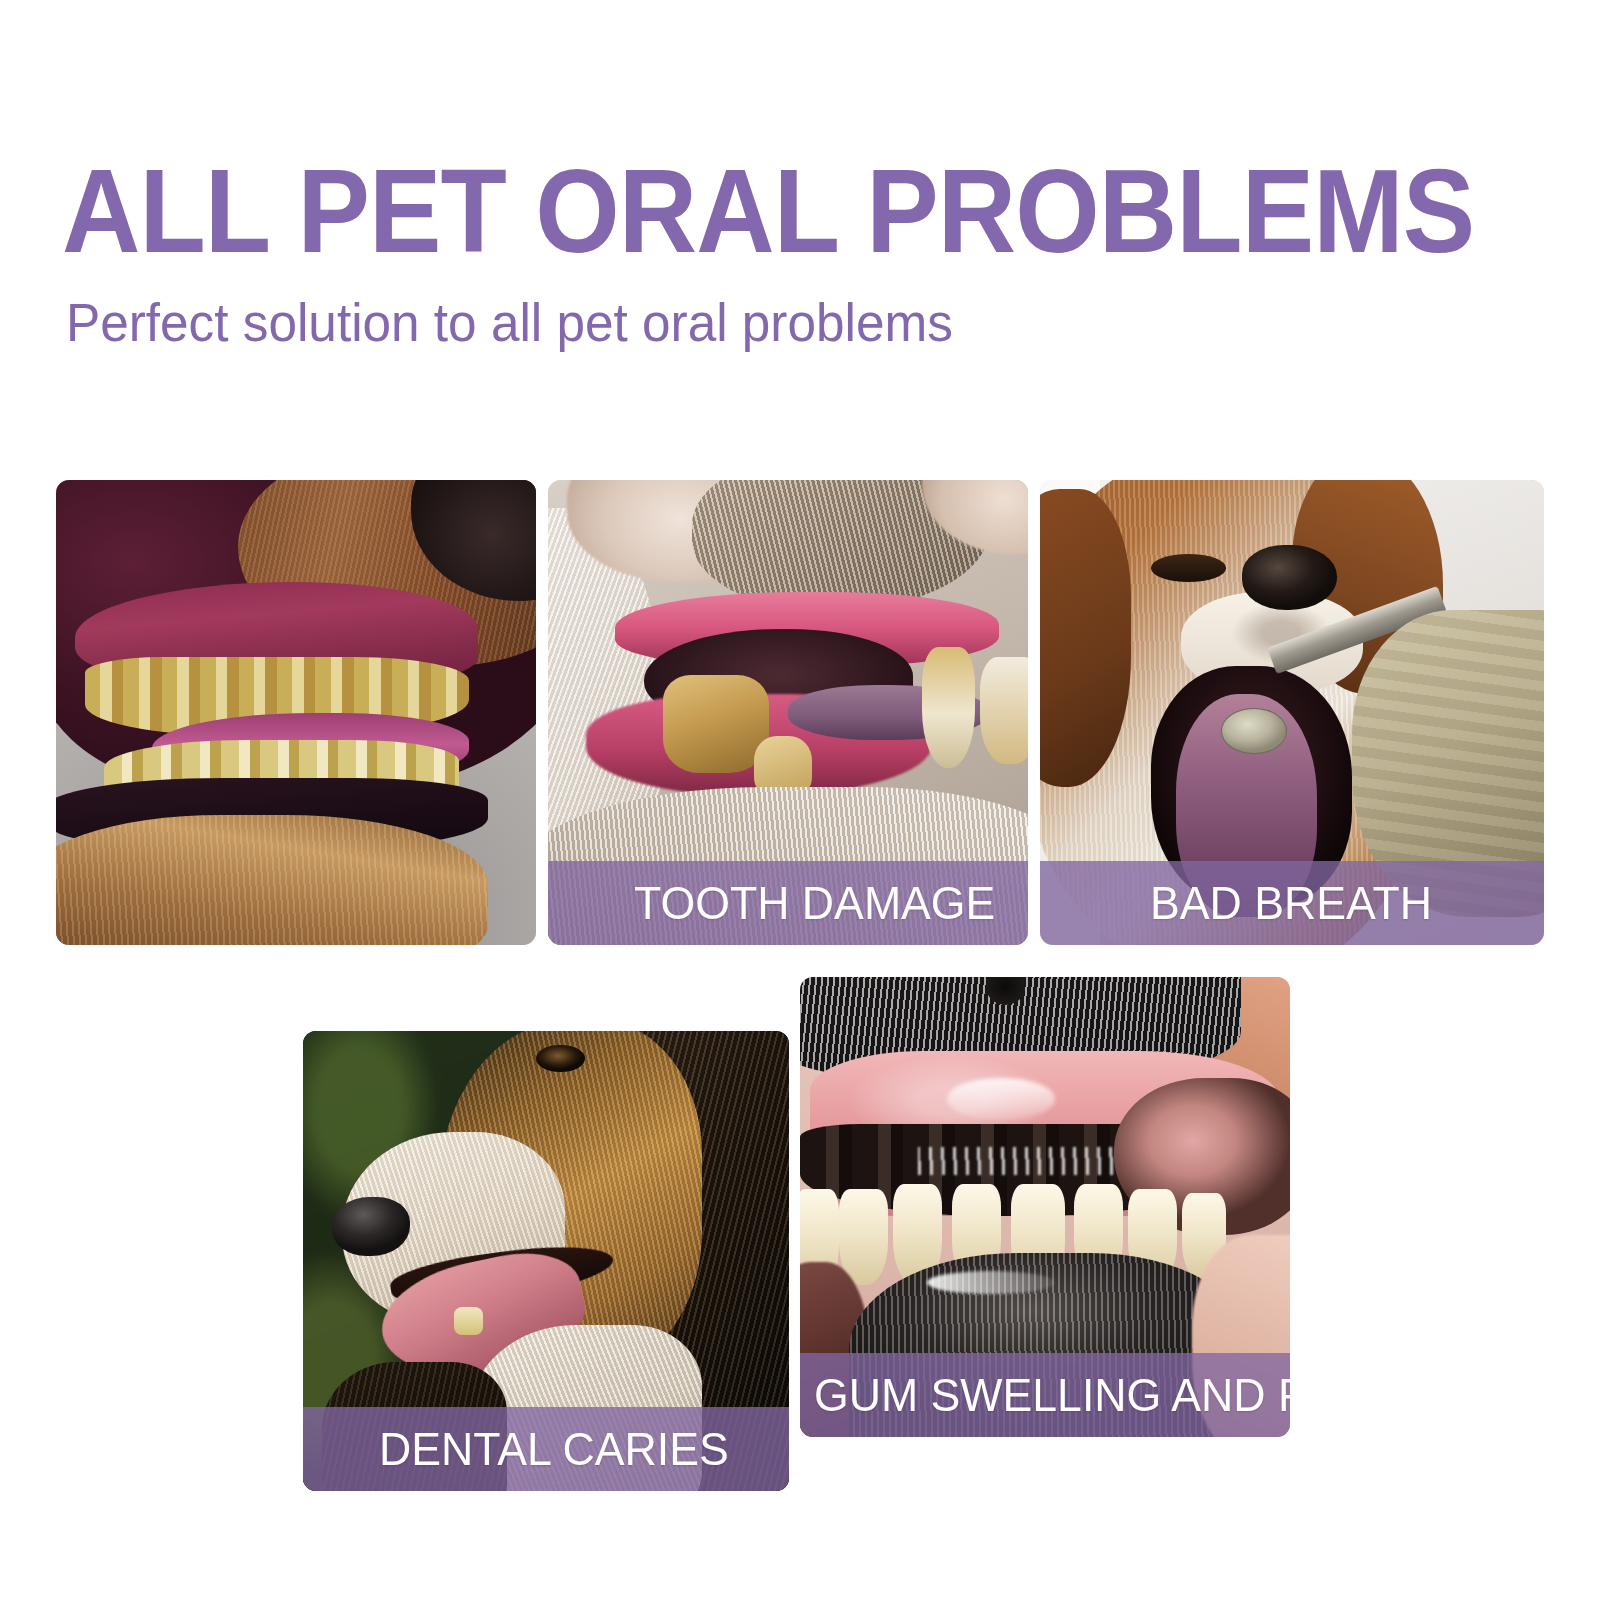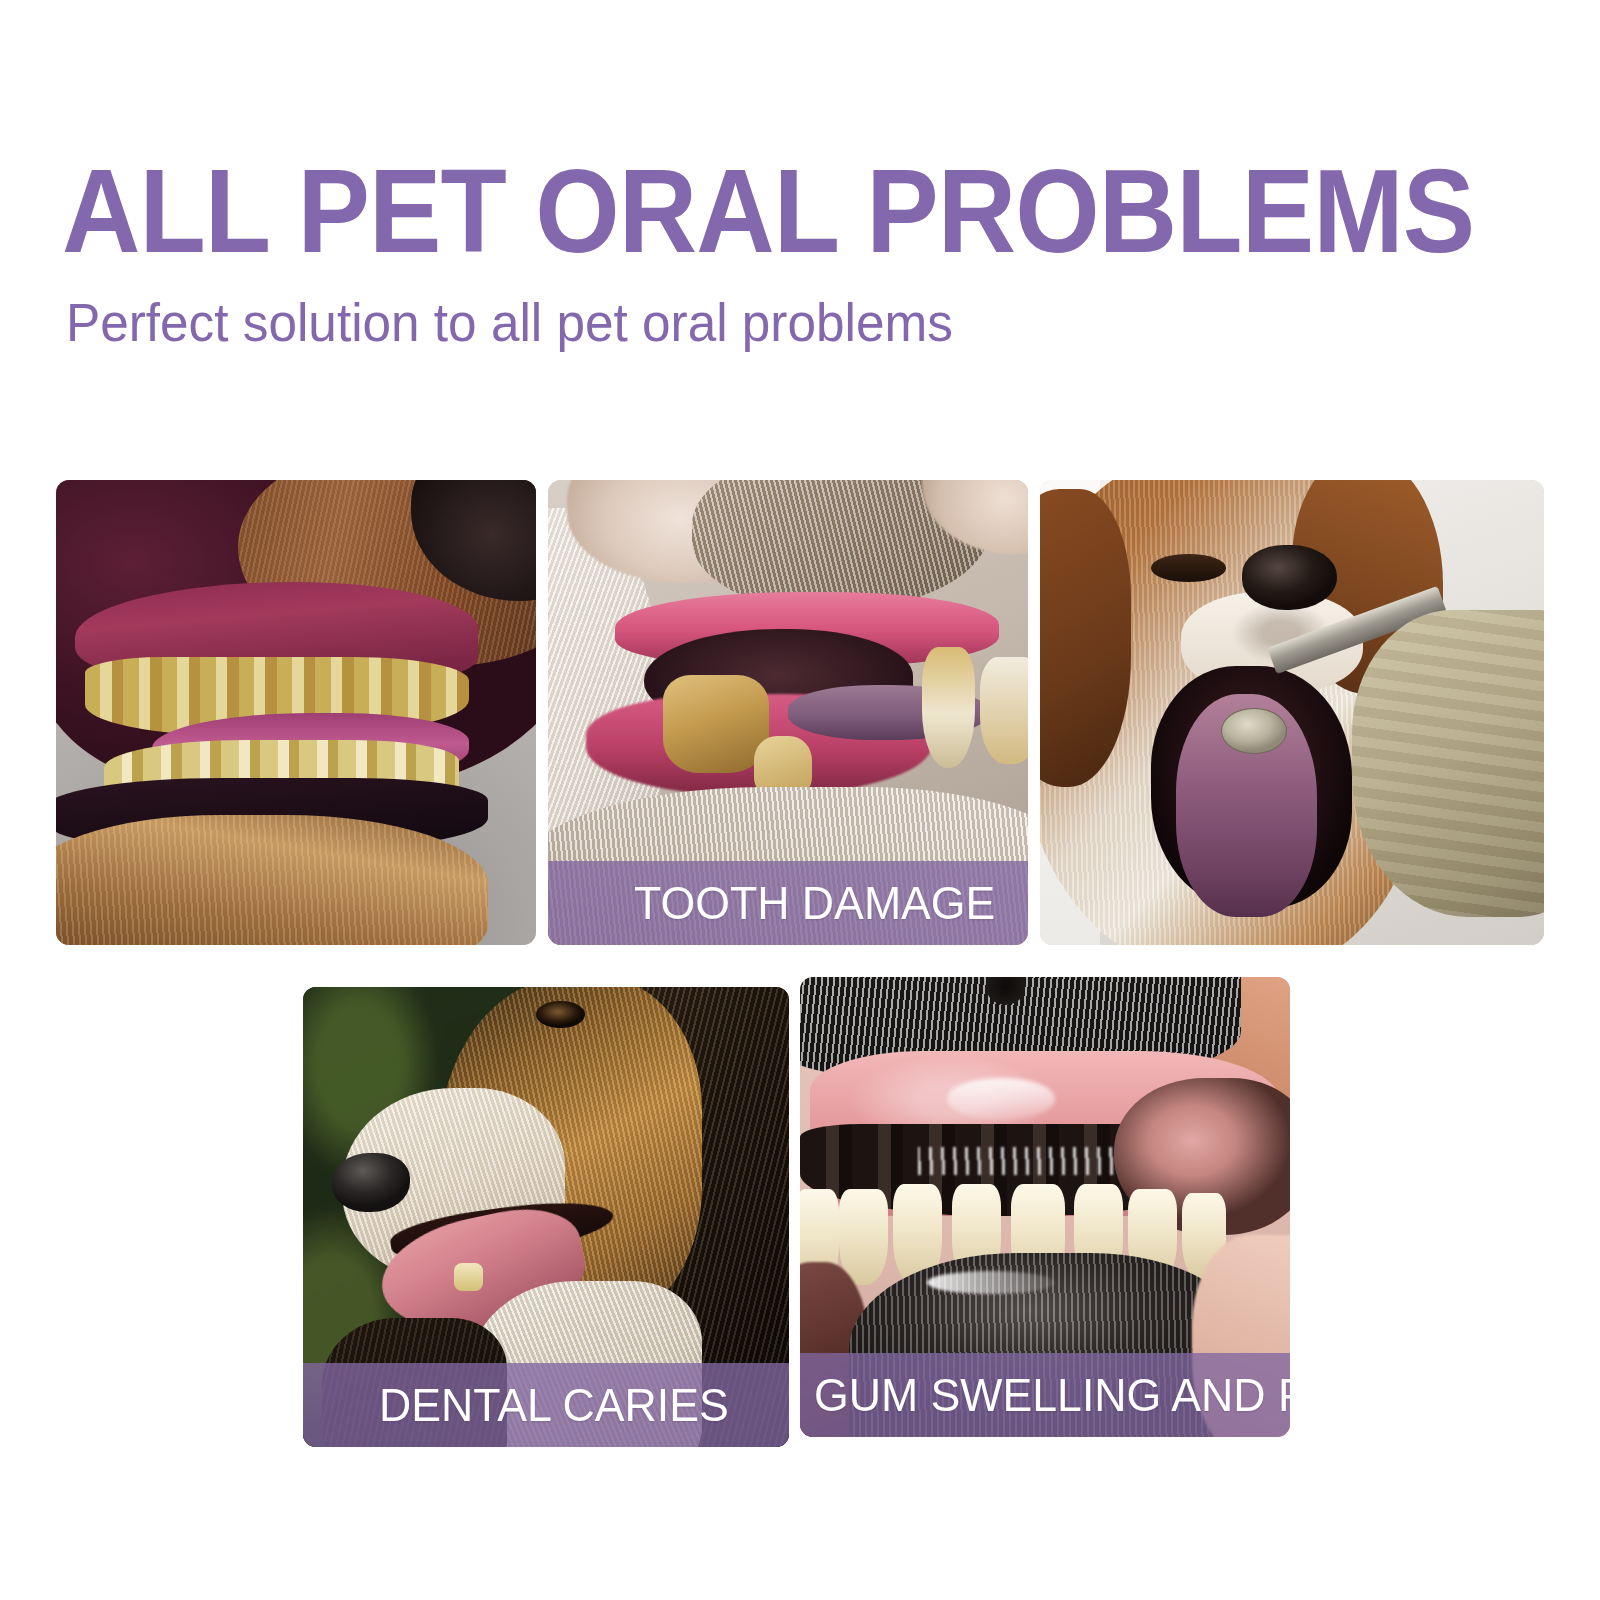--- a/index.html
+++ b/index.html
@@ -543,23 +543,26 @@
     <div id="p3-ear-r"></div>
     <div id="p3-snout"></div>
     <div id="p3-eye"></div>
     <div id="p3-nose"></div>
     <div id="p3-mouthdark"></div>
     <div id="p3-tongue"></div>
     <div id="p3-mirror"></div>
     <div id="p3-tool"></div>
     <div id="p3-glove"></div>
   </div>
+  <div class="caption cap-c3">
+    <span class="caption-text">BAD BREATH</span>
+  </div>
 </div>
 
-<div class="card" id="card-4" style="left:303px;top:987px;width:486px;height:460px;">
+<div class="card" id="card-4" style="left:303px;top:1031px;width:486px;height:460px;">
   <div class="photo" id="photo4">
     <div id="p4-bg-blur"></div>
     <div id="p4-mane"></div>
     <div id="p4-headtan"></div>
     <div id="p4-muzzle"></div>
     <div id="p4-eye"></div>
     <div id="p4-nose"></div>
     <div id="p4-mouthline"></div>
     <div id="p4-tongue"></div>
     <div id="p4-tooth"></div>

